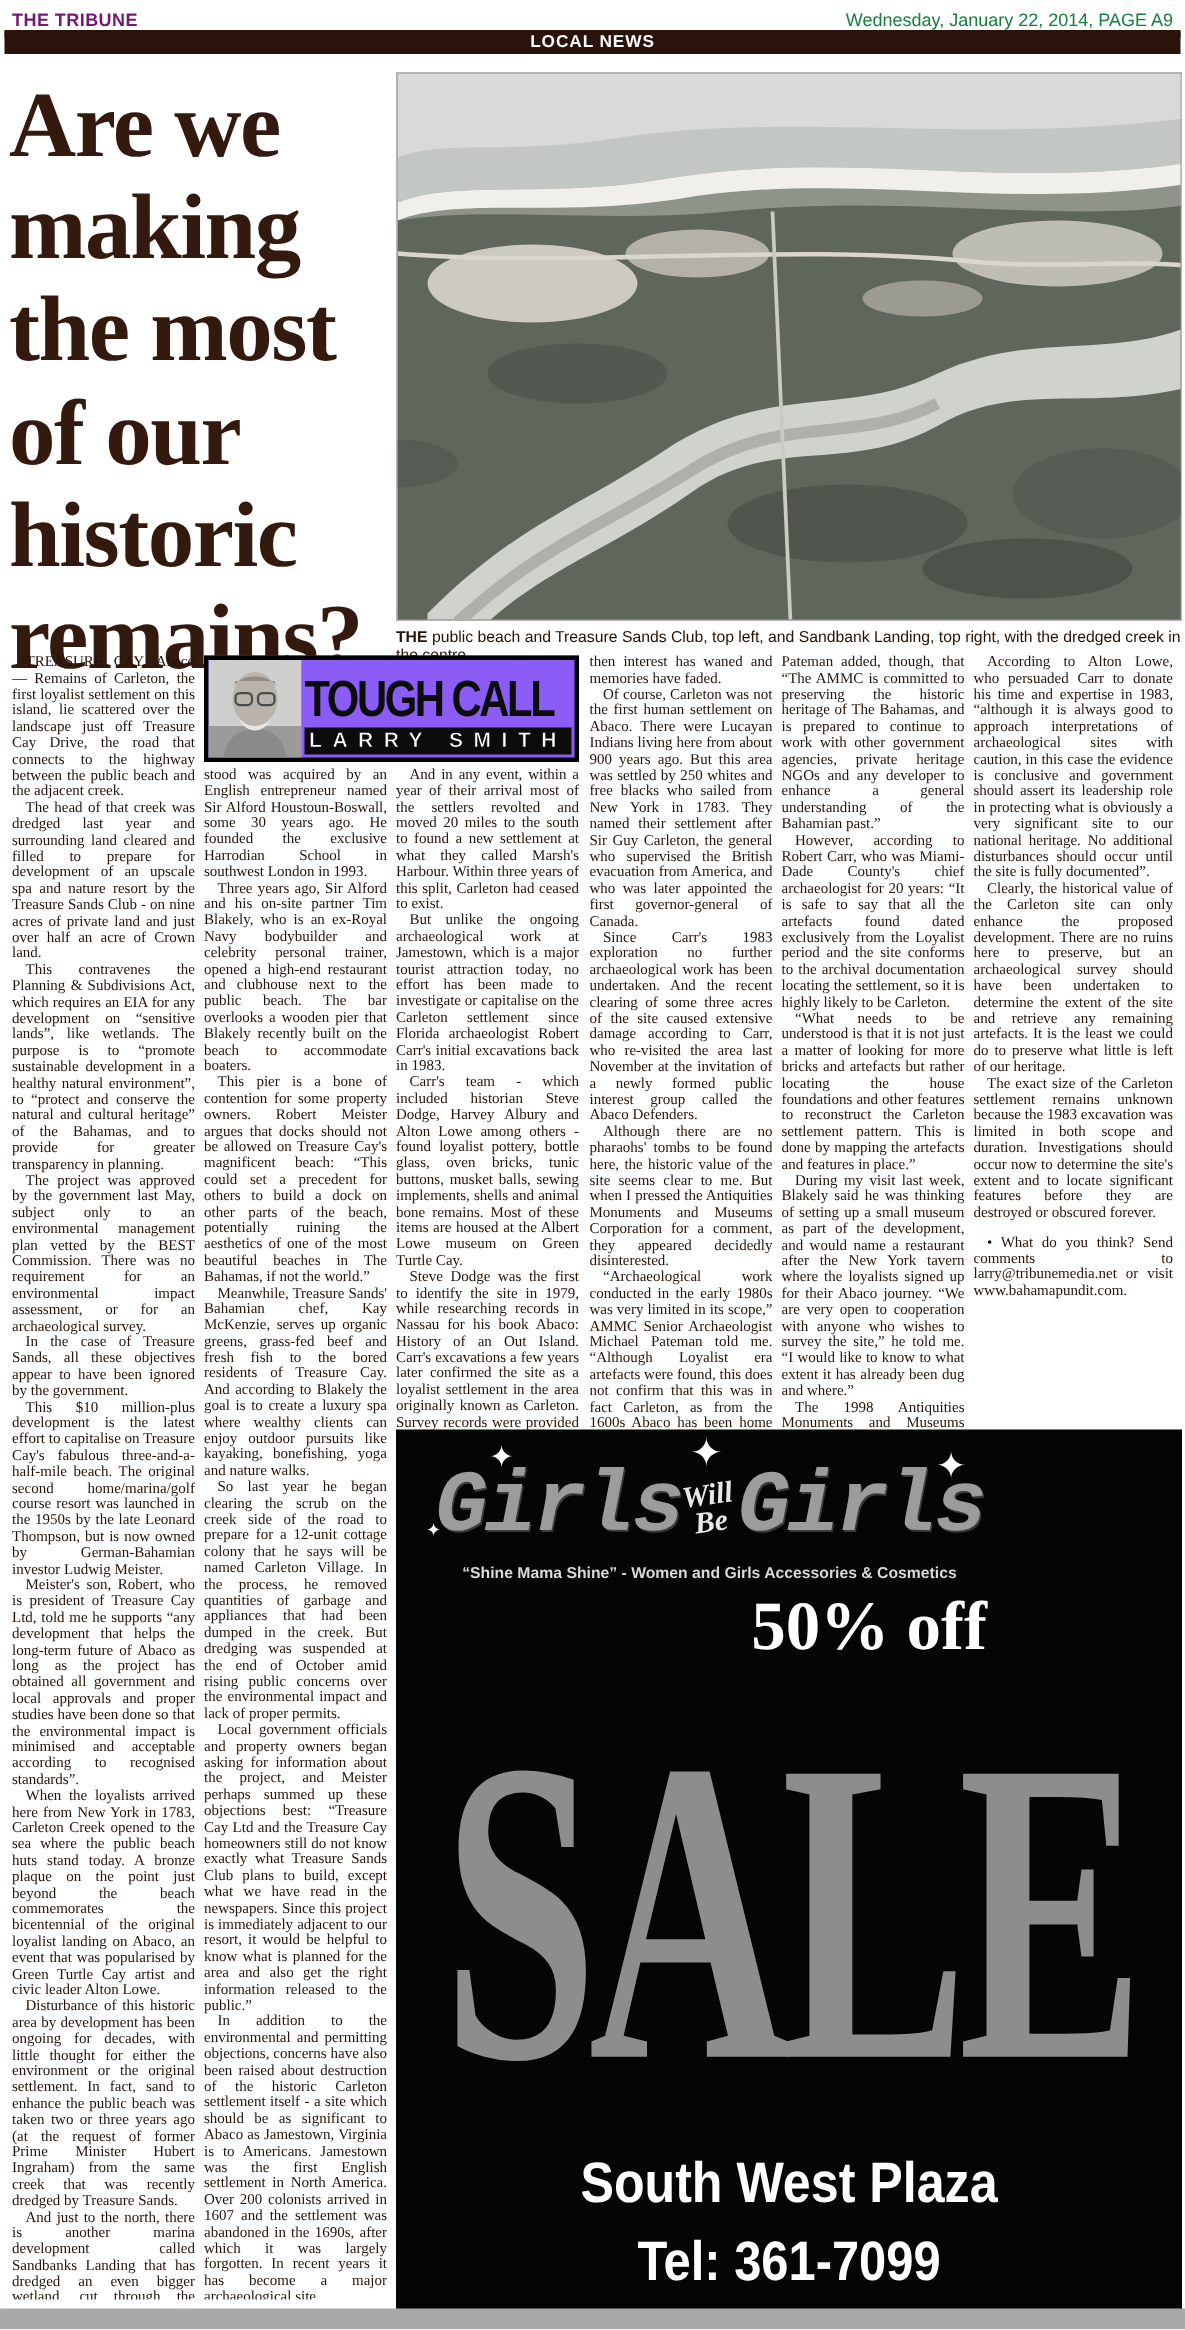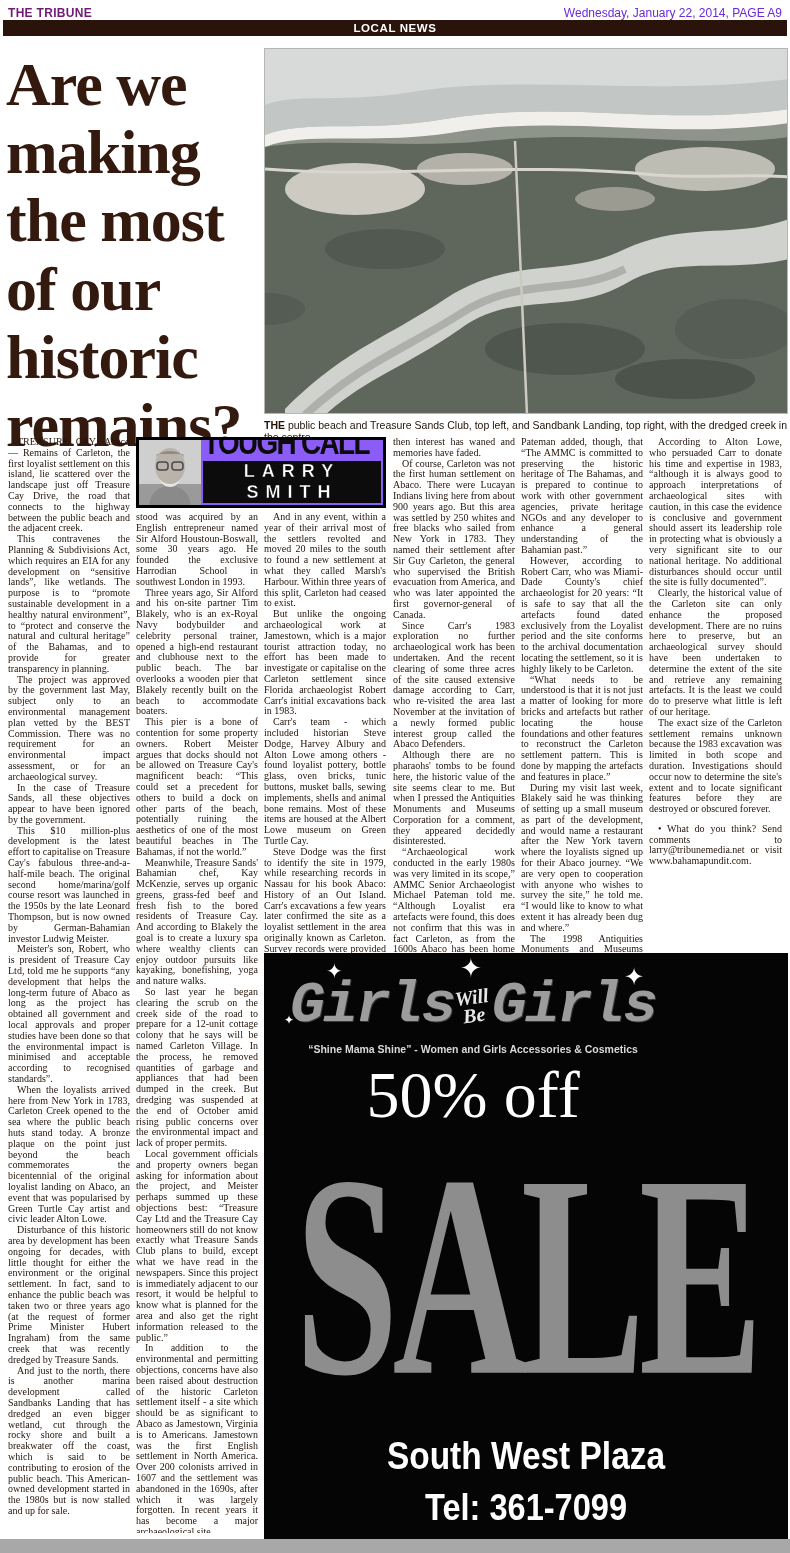--- a/index.html
+++ b/index.html
@@ -3,21 +3,21 @@
 <meta charset="utf-8">
 <style>
   html,body{margin:0;padding:0;}
   body{width:790px;height:1553px;position:relative;background:#ffffff;
        font-family:"Liberation Serif",serif;color:#241309;overflow:hidden;}
 
   
   .masthead{position:absolute;left:8px;top:6px;font-family:"Liberation Sans",sans-serif;
             font-size:12px;font-weight:bold;color:#701a75;letter-spacing:.3px;}
   .dateline{position:absolute;right:8px;top:6px;font-family:"Liberation Sans",sans-serif;
-            font-size:12px;color:#6d28d9;}
+            font-size:12px;color:#15803d;}
   .toprule{position:absolute;left:3px;right:3px;top:21px;height:4px;background:#2a130b;}
   .sectionbar{position:absolute;left:3px;right:3px;top:20px;height:16px;background:#2a130b;
               display:flex;align-items:center;justify-content:center;}
   .sectionbar span{font-family:"Liberation Sans",sans-serif;font-size:11.5px;font-weight:bold;
                    color:#ffffff;letter-spacing:.6px;}
 
   
   .headline{position:absolute;left:6px;top:50px;width:254px;font-family:"Liberation Serif",serif;
             font-weight:bold;font-size:62px;line-height:1.1;color:#33190e;letter-spacing:-1px;}
 
@@ -43,38 +43,38 @@
 
   
   .toughcall{position:absolute;left:136px;top:437px;width:250px;height:71px;border:3px solid #000;
              box-sizing:border-box;background:#8b5cf6;display:flex;}
   .tc-photo{width:62px;height:100%;flex:0 0 62px;}
   .tc-right{flex:1;display:flex;flex-direction:column;justify-content:flex-end;overflow:hidden;}
   .tc-title{font-family:"Liberation Sans",sans-serif;font-weight:bold;font-size:34px;line-height:34px;
             color:#0c0c0c;transform:scaleX(.82);transform-origin:left center;white-space:nowrap;
             letter-spacing:-2px;margin:2px 0 0 2px;}
   .tc-authorbar{background:#0c0c0c;margin:2px 2px 2px 2px;text-align:center;}
-  .tc-authorbar span{font-family:"Liberation Sans",sans-serif;font-weight:bold;font-size:18px;
+  .tc-authorbar span{font-family:"Liberation Sans",sans-serif;font-weight:bold;font-size:14px;
             color:#ffffff;letter-spacing:7px;-webkit-text-stroke:.4px #000;}
 
   
   .ad{position:absolute;left:264px;top:953px;width:524px;height:588px;background:#050505;
       overflow:hidden;color:#fff;}
   .ad-star{position:absolute;color:#fff;font-size:20px;}
   .ad-logo{position:absolute;left:24px;top:20px;width:370px;display:flex;align-items:center;
            justify-content:center;}
   .ad-logo .big{font-family:Liberation Mono, monospace;font-weight:bold;font-style:italic;
            font-size:58px;color:#9c9c9c;letter-spacing:-2px;text-shadow:1px 1px 0 #3a3a3a;}
   .ad-logo .mid{display:flex;flex-direction:column;align-items:center;margin:0 2px;
            font-family:"Liberation Serif",serif;font-style:italic;font-weight:bold;color:#e8e8e8;
            font-size:20px;line-height:18px;transform:rotate(-8deg);}
   .ad-tagline{position:absolute;left:24px;top:90px;width:370px;text-align:center;
            font-family:"Liberation Sans",sans-serif;font-size:10.5px;font-weight:bold;color:#d9d9d9;}
-  .ad-offer{position:absolute;left:24px;top:104px;width:370px;text-align:center;
-           font-family:"Liberation Serif",serif;font-weight:normal;font-size:66px;color:#fff;}
+  .ad-offer{position:absolute;left:24px;top:104px;width:370px;text-align:right;
+           font-family:"Liberation Serif",serif;font-weight:bold;font-size:46px;color:#fff;}
   .ad-sale{position:absolute;left:0;top:178px;width:524px;text-align:center;
            font-family:"Liberation Serif",serif;font-weight:bold;font-size:186px;line-height:186px;
            color:#8d8d8d;letter-spacing:-6px;transform:scaleY(1.55);transform-origin:top center;
            white-space:nowrap;}
   .ad-plaza{position:absolute;left:0;top:482px;width:524px;text-align:center;
            font-family:"Liberation Sans",sans-serif;font-weight:bold;font-size:38px;color:#fff;
            transform:scaleX(.88);}
   .ad-tel{position:absolute;left:0;top:534px;width:524px;text-align:center;
            font-family:"Liberation Sans",sans-serif;font-weight:bold;font-size:37px;color:#fff;
            transform:scaleX(.88);}
@@ -141,20 +141,21 @@
   <div class="tc-right">
     <div class="tc-title">TOUGH CALL</div>
     <div class="tc-authorbar">
       <span>LARRY SMITH</span>
     </div>
   </div>
 </div>
 
 <div id="col0" class="news-col">
     <p>TREASURE CAY, Abaco — Remains of Carleton, the first loyalist settlement on this island, lie scattered over the landscape just off Treasure Cay Drive, the road that connects to the highway between the public beach and the adjacent creek.</p>
+    <p>The head of that creek was dredged last year and surrounding land cleared and filled to prepare for development of an upscale spa and nature resort by the Treasure Sands Club - on nine acres of private land and just over half an acre of Crown land.</p>
     <p>This contravenes the Planning &amp; Subdivisions Act, which requires an EIA for any development on “sensitive lands”, like wetlands. The purpose is to “promote sustainable development in a healthy natural environment”, to “protect and conserve the natural and cultural heritage” of the Bahamas, and to provide for greater transparency in planning.</p>
     <p>The project was approved by the government last May, subject only to an environmental management plan vetted by the BEST Commission. There was no requirement for an environmental impact assessment, or for an archaeological survey.</p>
     <p>In the case of Treasure Sands, all these objectives appear to have been ignored by the government.</p>
     <p>This $10 million-plus development is the latest effort to capitalise on Treasure Cay's fabulous three-and-a-half-mile beach. The original second home/marina/golf course resort was launched in the 1950s by the late Leonard Thompson, but is now owned by German-Bahamian investor Ludwig Meister.</p>
     <p>Meister's son, Robert, who is president of Treasure Cay Ltd, told me he supports “any development that helps the long-term future of Abaco as long as the project has obtained all government and local approvals and proper studies have been done so that the environmental impact is minimised and acceptable according to recognised standards”.</p>
     <p>When the loyalists arrived here from New York in 1783, Carleton Creek opened to the sea where the public beach huts stand today. A bronze plaque on the point just beyond the beach commemorates the bicentennial of the original loyalist landing on Abaco, an event that was popularised by Green Turtle Cay artist and civic leader Alton Lowe.</p>
     <p>Disturbance of this historic area by development has been ongoing for decades, with little thought for either the environment or the original settlement. In fact, sand to enhance the public beach was taken two or three years ago (at the request of former Prime Minister Hubert Ingraham) from the same creek that was recently dredged by Treasure Sands.</p>
     <p>And just to the north, there is another marina development called Sandbanks Landing that has dredged an even bigger wetland, cut through the rocky shore and built a breakwater off the coast, which is said to be contributing to erosion of the public beach. This American-owned development started in the 1980s but is now stalled and up for sale.</p>
   </div>
 <div id="col1" class="news-col">

